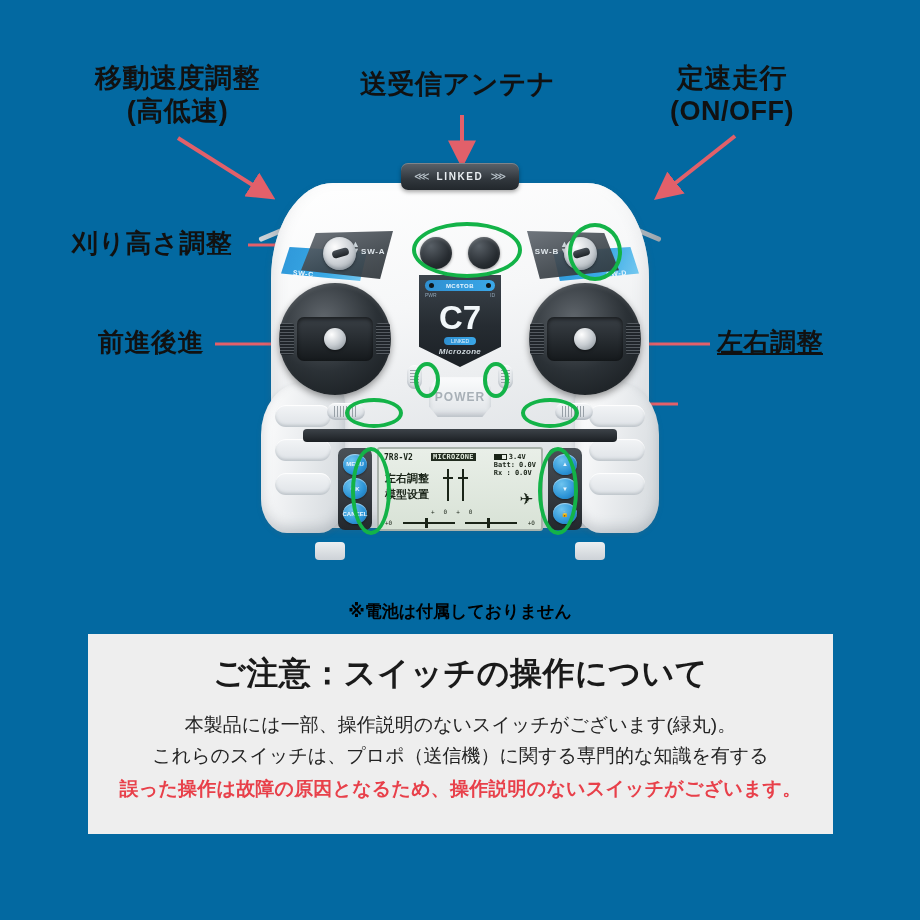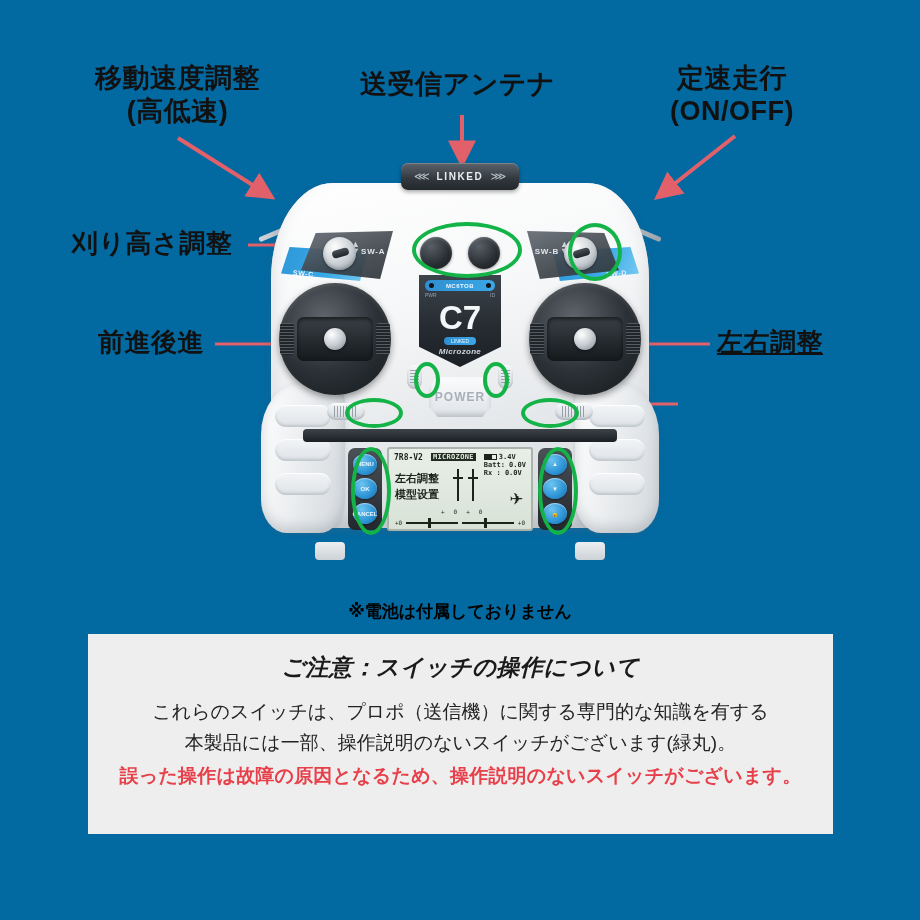--- a/index.html
+++ b/index.html
@@ -245,21 +245,21 @@
     padding: 4px 0;
   }
   .rbtn {
     width: 24px; height: 21px; border-radius: 50%;
     background: radial-gradient(circle at 36% 30%,#6ec4ef,#2b93d6 60%,#1a6ba4);
     box-shadow: inset 0 1px 1px rgba(255,255,255,.5), 0 1px 2px rgba(0,0,0,.4);
     color: #e8f6ff; font-size: 6px; font-weight: bold;
     display: flex; align-items: center; justify-content: center;
   }
   .lcd {
-    width: 146px; height: 84px;
+    width: 166px; height: 84px;
     background: linear-gradient(180deg,#e9efe8,#d8e2d6);
     border: 2px solid #aab3ac; border-radius: 3px;
     position: relative; padding: 4px 5px;
     font-family: "DejaVu Sans Mono", monospace;
     color: #1a2418;
   }
   .lcd .row1 { display: flex; align-items: flex-start; justify-content: space-between; font-size: 8px; font-weight: bold; }
   .lcd .mz { background: #222c20; color: #dfe8dc; padding: 0 2px; font-size: 7px; letter-spacing: .3px; }
   .lcd .batt { font-size: 7px; line-height: 1.15; text-align: left; }
   .lcd .batticon {
@@ -288,21 +288,21 @@
   .batt-line1 { position: absolute; top: 572px; left:0; right:0; text-align:center; font-size: 21px; font-weight: bold; letter-spacing: 1px; }
   .batt-line2 { position: absolute; top: 600px; left:0; right:0; text-align:center; font-size: 17px; font-weight: bold; }
 
   
   #notice {
     position: absolute; left: 88px; top: 634px; width: 745px; height: 200px;
     background: #eeeeee;
     text-align: center;
     padding-top: 18px;
   }
-  #notice .n-title { font-size: 23px; font-weight: bold; color: #1a1a1a; letter-spacing: .5px; font-style: italic; }
+  #notice .n-title { font-size: 32px; font-weight: bold; color: #1a1a1a; letter-spacing: .5px; }
   #notice .n-body { margin-top: 14px; font-size: 19px; color: #232323; line-height: 1.62; }
   #notice .n-warn { margin-top: 4px; font-size: 19px; font-weight: bold; color: #e8404a; letter-spacing: .2px; }
 </style>
 </head>
 <body>
 
 <div id="page">
 
   <div class="callout c-big" style="left:95px; top:62px; text-align:center;">移動速度調整
 (高低速)</div>
@@ -478,19 +478,19 @@
   <div class="gcircle" style="left:345px; top:398px; width:58px; height:30px;"></div>
   <div class="gcircle" style="left:521px; top:398px; width:58px; height:30px;"></div>
   <div class="gcircle" style="left:351px; top:447px; width:40px; height:88px;"></div>
   <div class="gcircle" style="left:538px; top:447px; width:40px; height:88px;"></div>
 
   <div class="batt-line2">※電池は付属しておりません</div>
 
   <div id="notice">
     <div class="n-title">ご注意：スイッチの操作について</div>
     <div class="n-body">
+      <div>本製品には一部、操作説明のないスイッチがございます(緑丸)。</div>
       <div>これらのスイッチは、プロポ（送信機）に関する専門的な知識を有する</div>
-      <div>本製品には一部、操作説明のないスイッチがございます(緑丸)。</div>
     </div>
     <div class="n-warn">誤った操作は故障の原因となるため、操作説明のないスイッチがございます。</div>
   </div>
 
 </div>
 
 </body></html>

